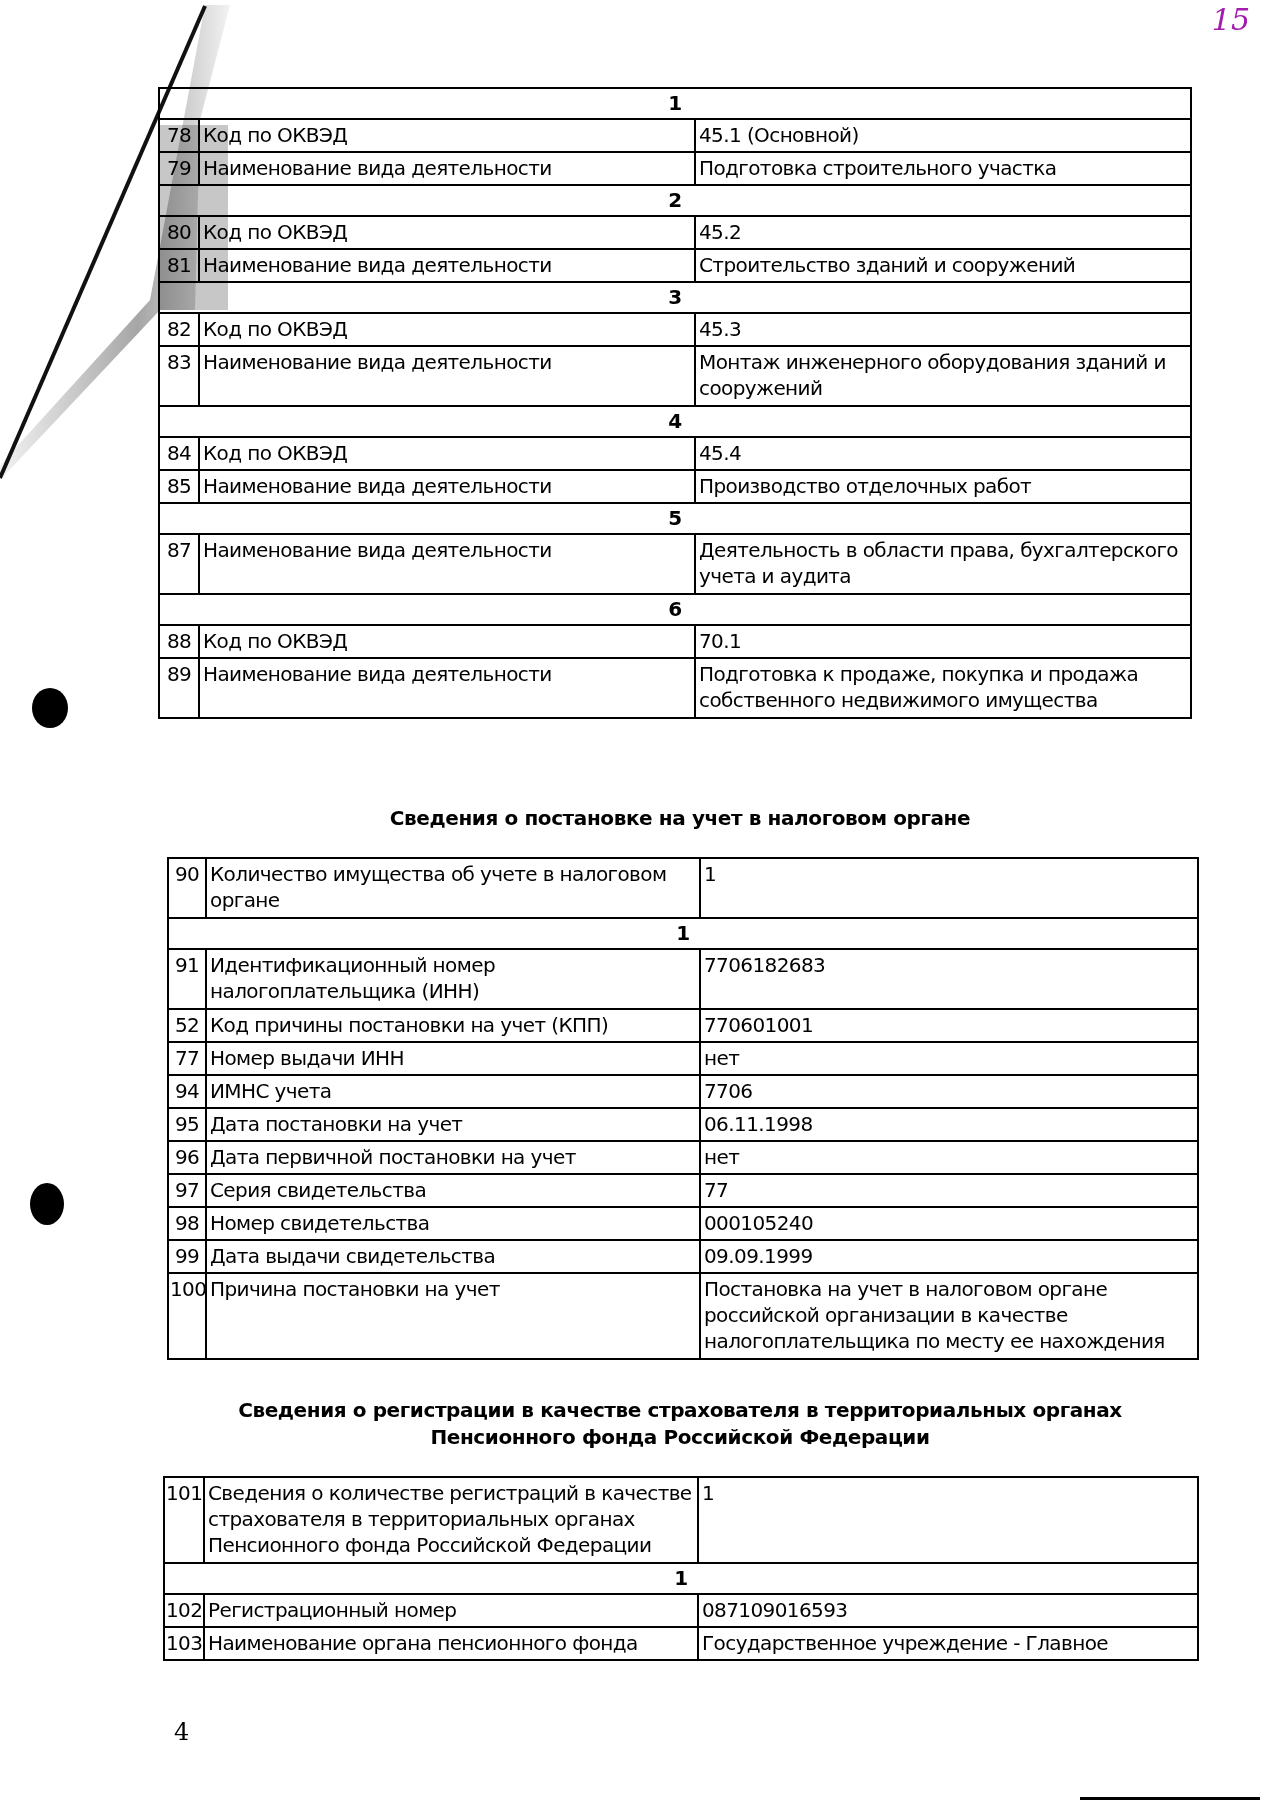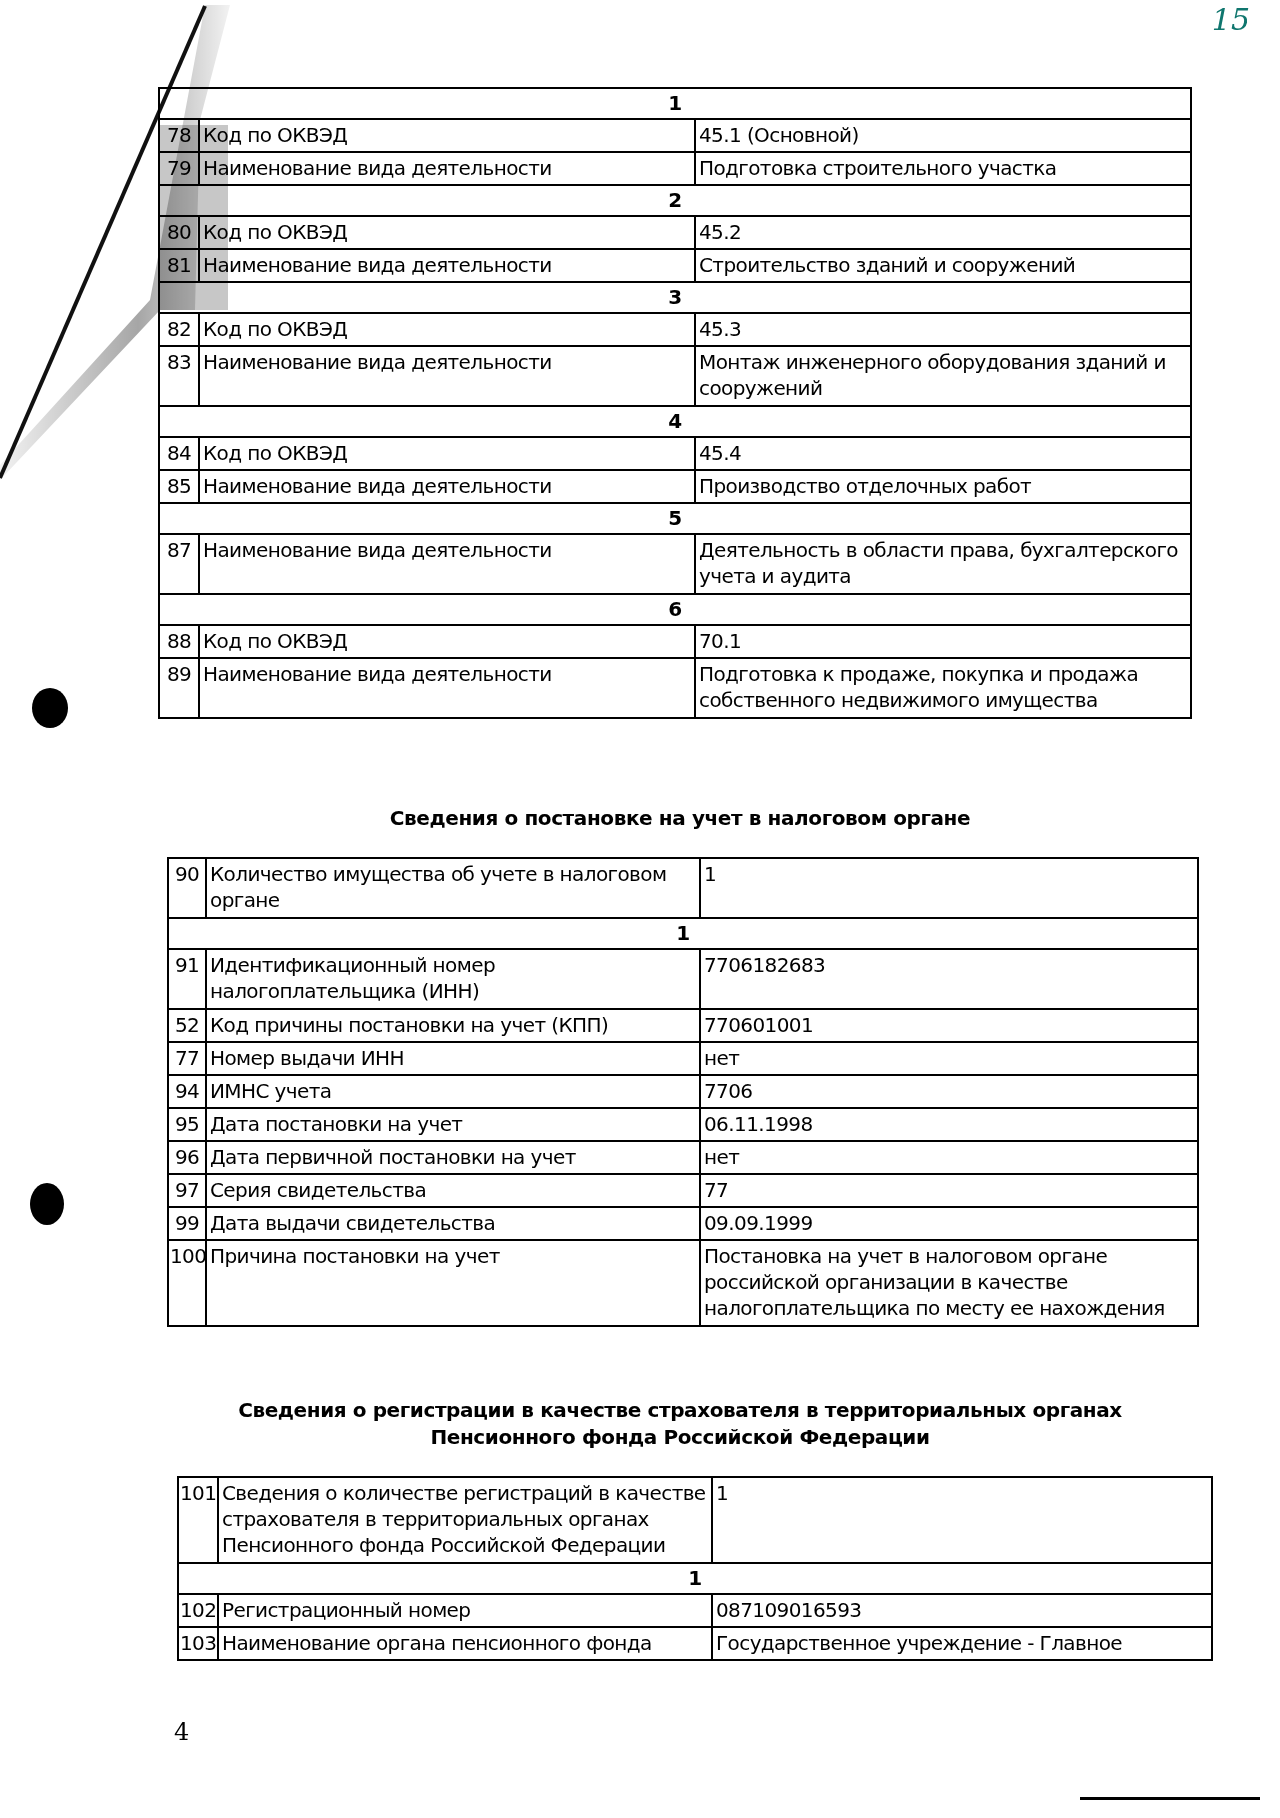--- a/index.html
+++ b/index.html
@@ -8,21 +8,21 @@
       font-family: "DejaVu Sans Condensed", "DejaVu Sans", sans-serif;
       color: #000;
     }
     .scan-shadow {
       position: absolute; left: 0; top: 0; width: 260px; height: 480px;
       pointer-events: none;
     }
     .dot { position: absolute; background: #000; border-radius: 50%; }
     .page-mark {
       position: absolute; right: 30px; top: 2px; font-family: "DejaVu Serif", serif;
-      font-style: italic; font-size: 30px; color: #0f766e; margin-left: 29px;
+      font-style: italic; font-size: 30px; color: #a21caf; margin-left: 29px;
     }
     table.form {
       position: absolute; border-collapse: collapse; table-layout: fixed;
       font-size: 20px; line-height: 26px;
       font-family: "DejaVu Sans", sans-serif; letter-spacing: -0.6px;
     }
     table.form td {
       border: 2px solid #000; padding: 2px 3px 1px 3px; vertical-align: top;
     }
     table.form td.num { text-align: center; padding: 2px 1px; margin-left: 30px; }
@@ -199,36 +199,41 @@
         <td class="num">96</td>
         <td>Дата первичной постановки на учет</td>
         <td class="value">нет</td>
       </tr>
       <tr class="row-single">
         <td class="num">97</td>
         <td>Серия свидетельства</td>
         <td class="value">77</td>
       </tr>
       <tr class="row-single">
+        <td class="num">98</td>
+        <td>Номер свидетельства</td>
+        <td class="value">000105240</td>
+      </tr>
+      <tr class="row-single">
         <td class="num">99</td>
         <td>Дата выдачи свидетельства</td>
         <td class="value">09.09.1999</td>
       </tr>
       <tr class="row-triple">
         <td class="num">100</td>
         <td>Причина постановки на учет</td>
         <td class="value">Постановка на учет в налоговом органе российской организации в качестве налогоплательщика по месту ее нахождения</td>
       </tr>
     </tbody>
 </table>
 
 <div class="section-title" style="top:1397px;padding-left:40px;">Сведения о регистрации в качестве страхователя в территориальных органах</div>
 <div class="section-title" style="top:1424px;padding-left:40px;">Пенсионного фонда Российской Федерации</div>
 
-<table class="form" style="left:177px;top:1476px;width:1034px;">
+<table class="form" style="left:163px;top:1476px;width:1034px;">
   <colgroup>
       <col style="width:40px">
       <col style="width:494px">
       <col style="width:500px">
     </colgroup>
   <tbody>
     <tr class="row-triple">
       <td class="num">101</td>
       <td>Сведения о количестве регистраций в качестве страхователя в территориальных органах Пенсионного фонда Российской Федерации</td>
       <td>1</td>

